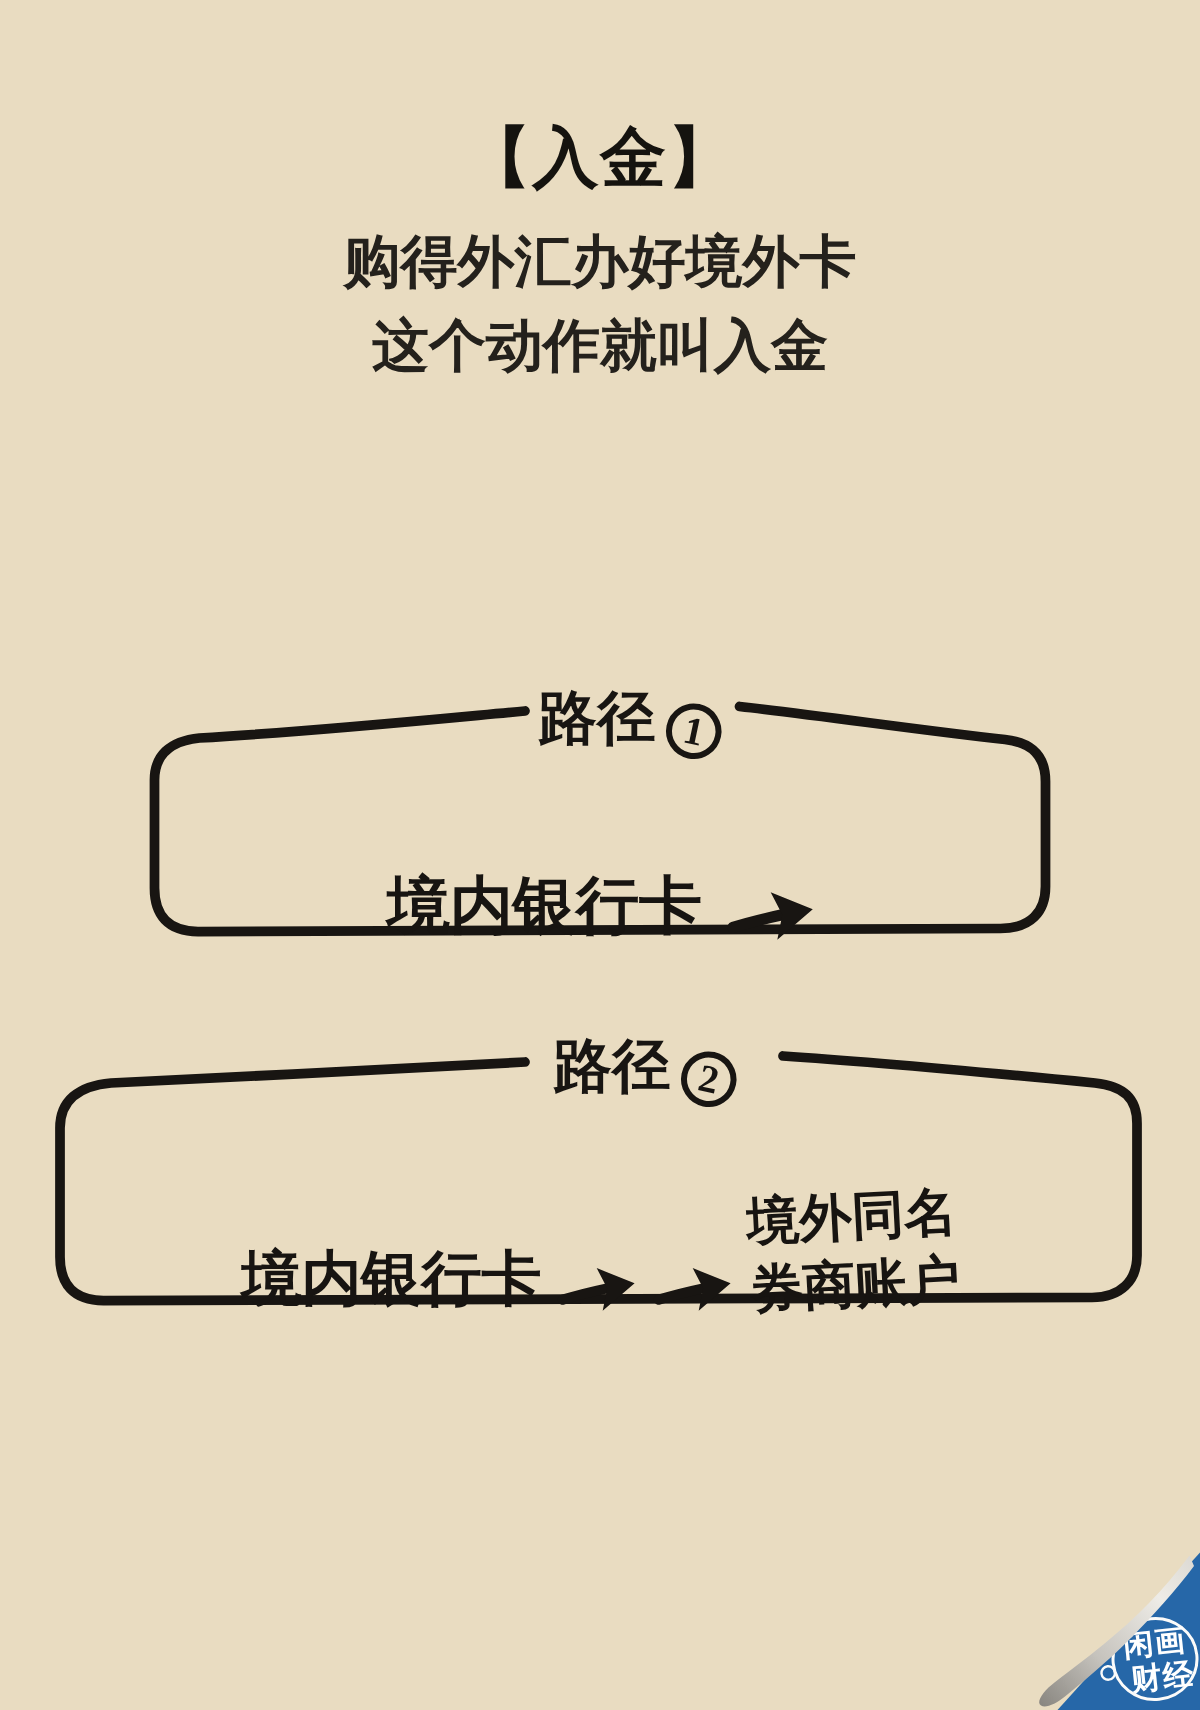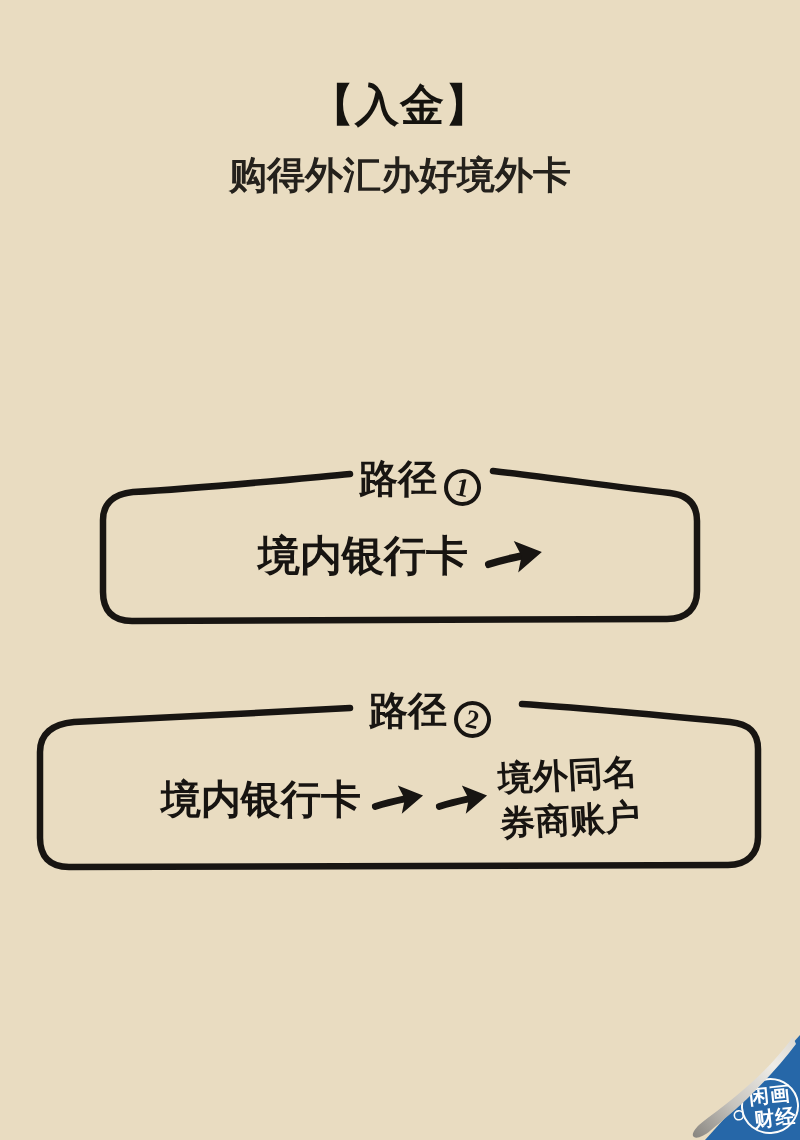--- a/index.html
+++ b/index.html
@@ -72,21 +72,21 @@
     font-size: 26px;
     font-weight: 900;
     font-family: "Liberation Serif", serif;
     transform: rotate(12deg);
     box-sizing: border-box;
   }
   .box-row {
     position: absolute;
     inset: 0;
     display: flex;
-    align-items: center;
+    align-items: flex-end;
     justify-content: center;
     font-family: "Liberation Serif", serif;
     font-weight: 900;
     color: #171411;
     white-space: nowrap;
   }
   .box1 { left: 95px; top: 450px; width: 612px; height: 182px; }
   .box1 .box-label { margin-left: 19px; top: 2px; }
   .box1 .box-row { padding-top: 30px; gap: 16px; font-size: 42px; }
 
@@ -114,20 +114,21 @@
   }
 </style>
 </head>
 <body>
 
 <div class="canvas">
 
   <header class="intro">
     <h1>【入金】</h1>
     <p>购得外汇办好境外卡</p>
+    <p>这个动作就叫入金</p>
   </header>
 
   <section class="path-box box1">
     <svg class="outline" viewBox="0 0 612 182" fill="none" xmlns="http://www.w3.org/2000/svg">
       <path d="M 255,24
                C 190,30 110,38 38,42
                C 18,44 8,54 8,70
                L 8,142
                C 8,160 17,171 37,171
                L 572,169

